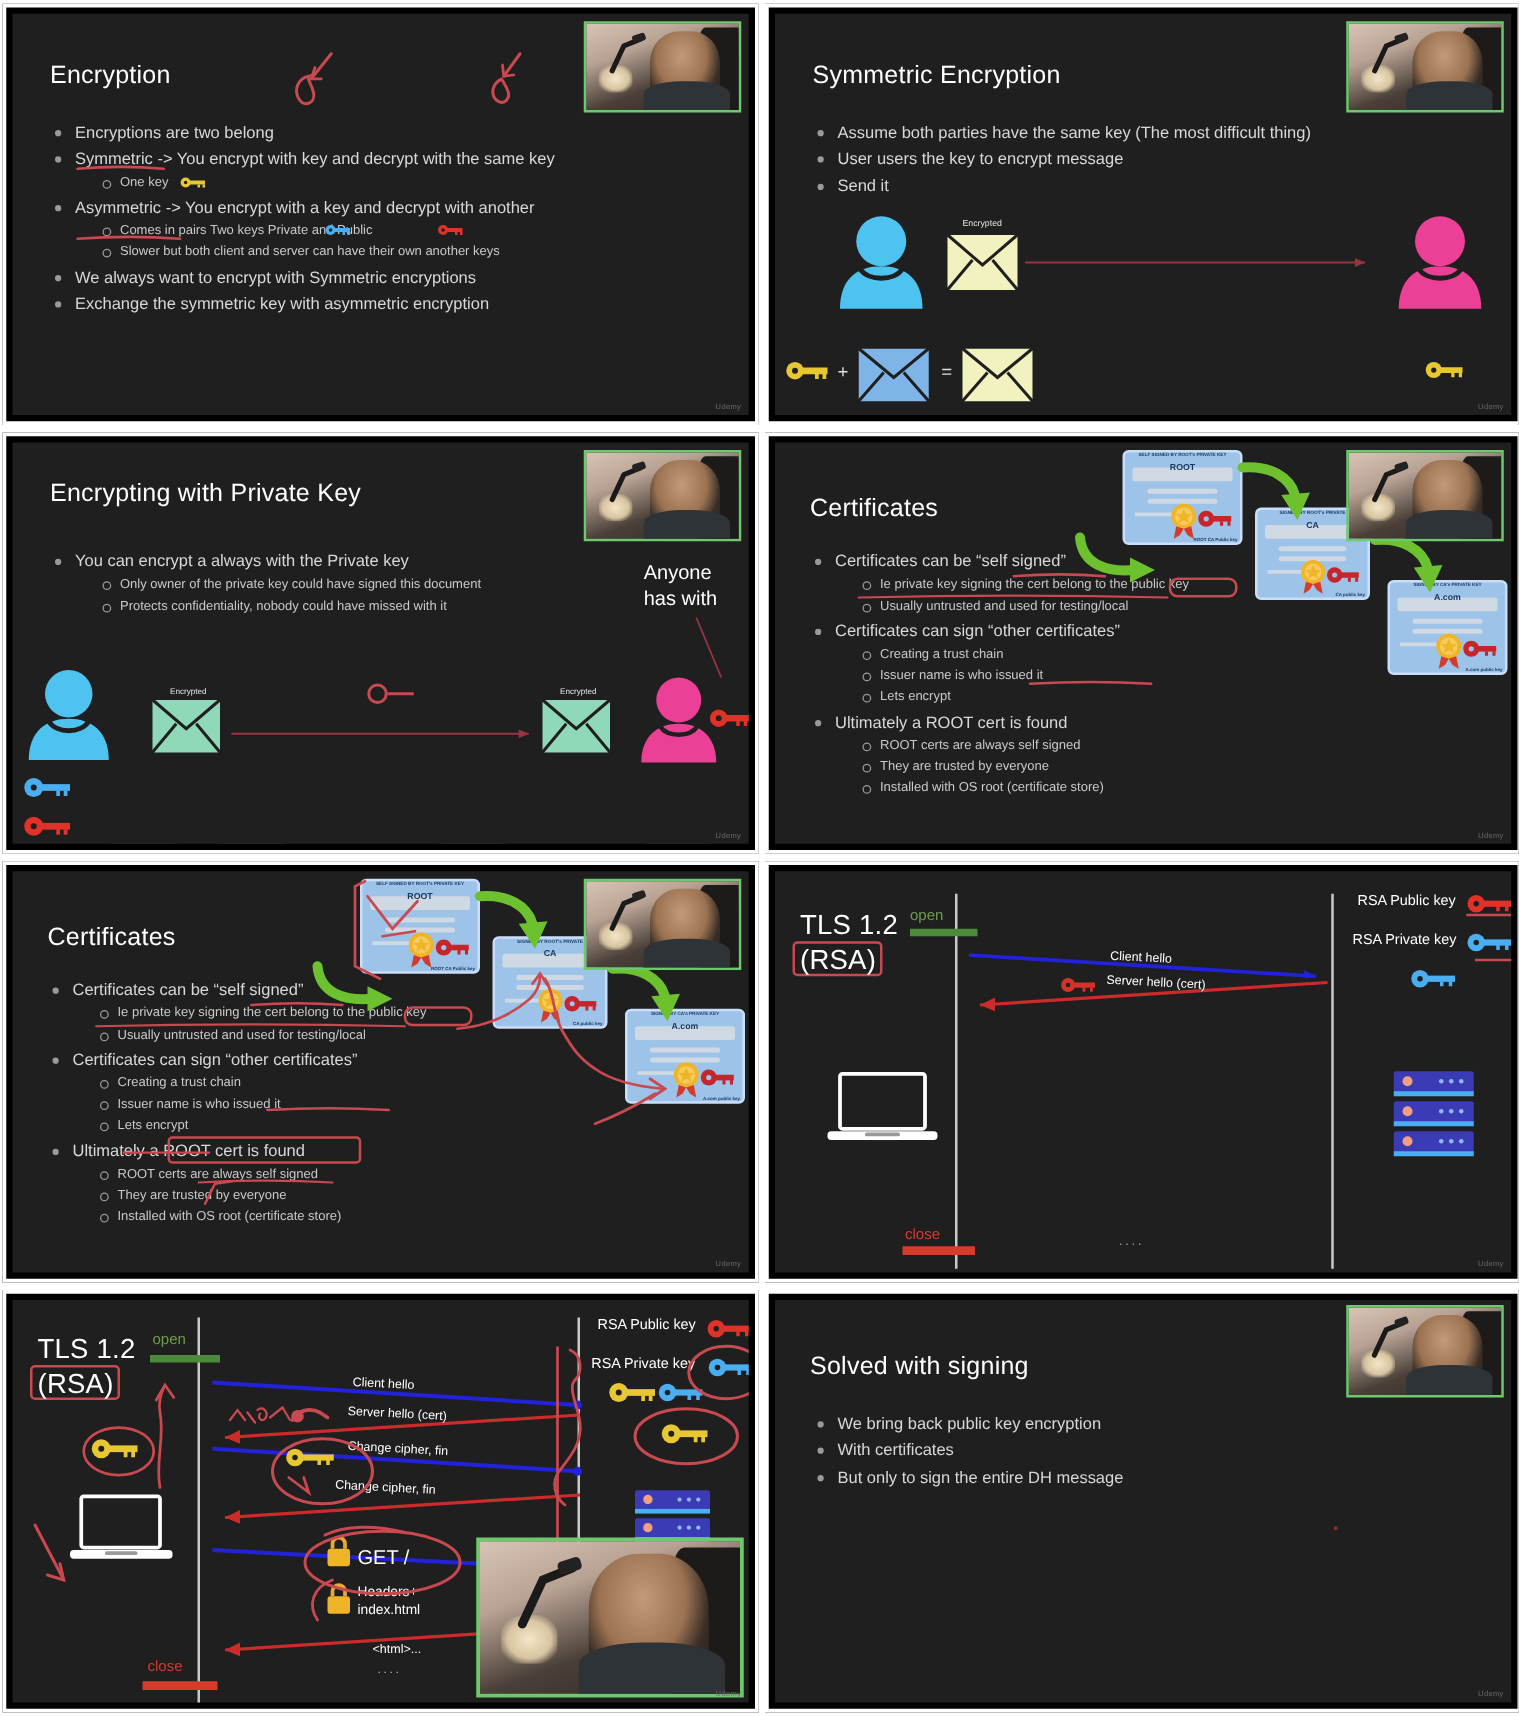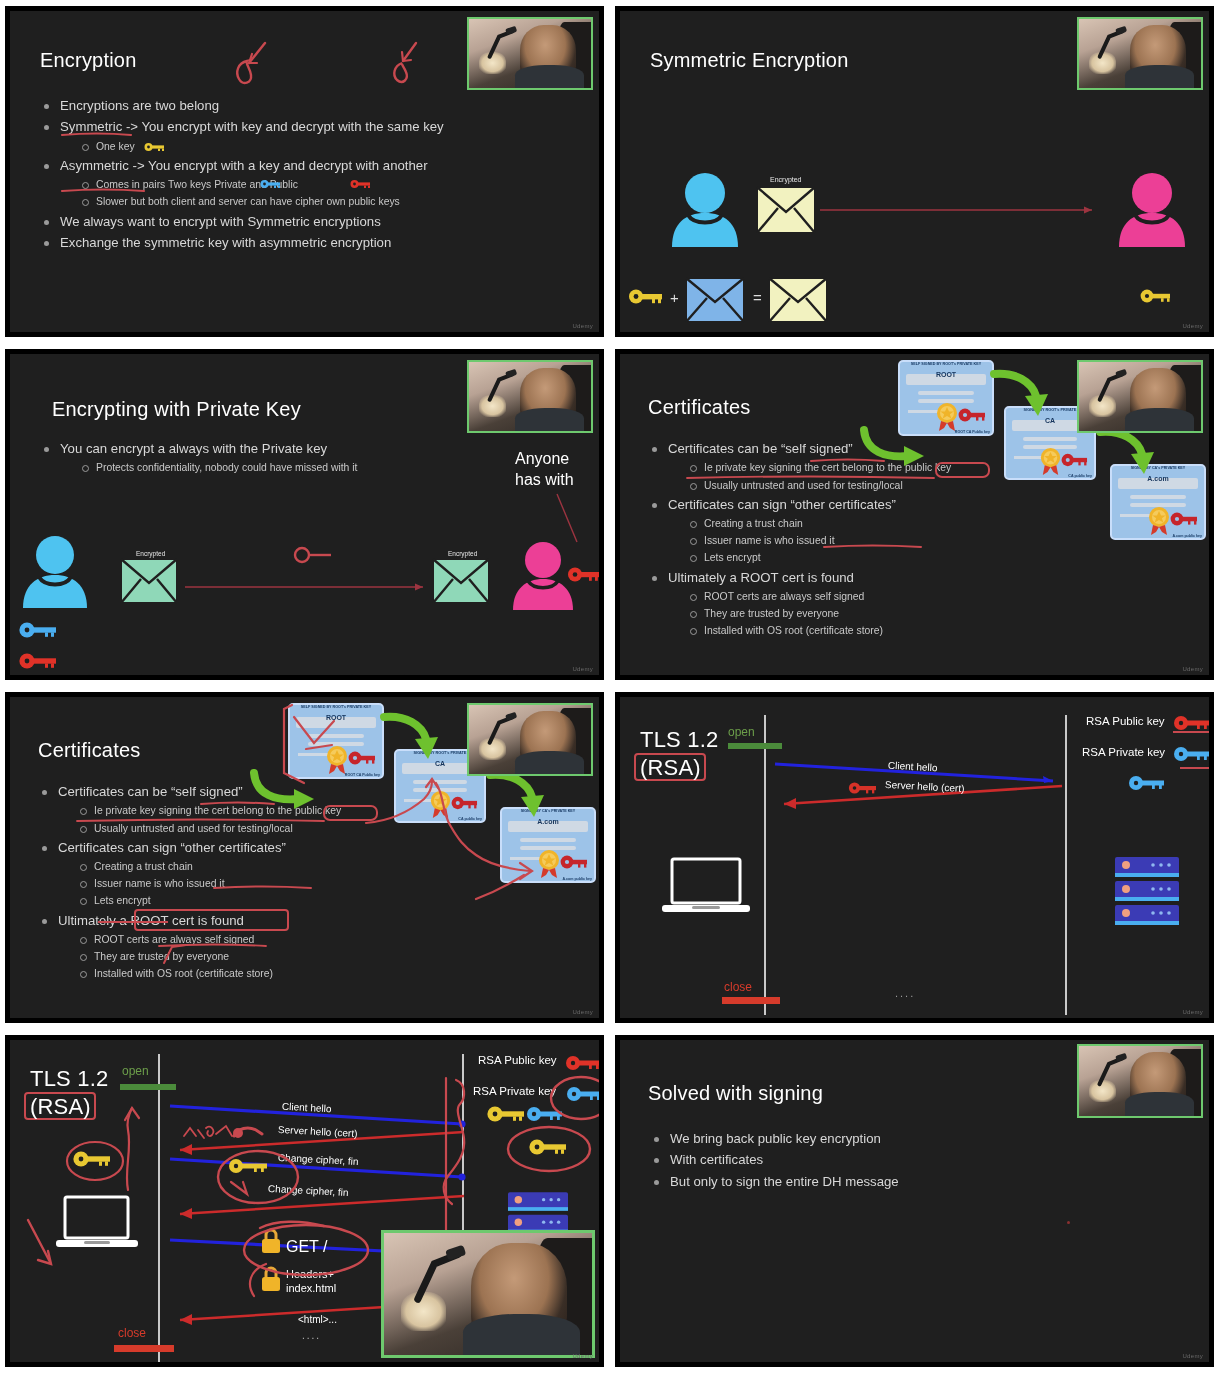--- a/index.html
+++ b/index.html
@@ -163,21 +163,21 @@
               <span class="glyph" style="position:absolute; left:272px; top:3px;">
                 <svg width="22" height="10" viewBox="0 0 22 10">
                     <circle cx="4.5" cy="5" r="4" fill="#e03228"></circle>
                     <circle cx="4.5" cy="5" r="1.4" fill="#1f1f1f"></circle>
                     <rect x="7" y="3.4" width="13" height="3.2" fill="#e03228"></rect>
                     <rect x="14" y="6.6" width="2" height="2.4" fill="#e03228"></rect>
                     <rect x="18" y="6.6" width="2" height="2.4" fill="#e03228"></rect>
                   </svg>
               </span>
             </li>
-            <li><span>Slower but both client and server can have cipher own public keys</span></li>
+            <li><span>Slower but both client and server can have their own another keys</span></li>
           </ul>
         </li>
         <li><span>We always want to encrypt with Symmetric encryptions</span></li>
         <li><span>Exchange the symmetric key with asymmetric encryption</span></li>
       </ul>
 
       <div class="annot" style="left:51px; top:121px;">
         <svg width="72" height="5">
             <path d="M1,3 Q36,0 70,3" stroke="#c8494f" stroke-width="2.2" fill="none" stroke-linecap="round"></path>
           </svg>
@@ -213,20 +213,25 @@
         <div class="head"></div>
           <div class="torso"></div>
       </div>
       <div class="wm">Udemy</div>
     </div>
   </div>
 
   <div class="slide">
     <div class="inner">
       <div class="title" style="left:30px; top:38px;">Symmetric Encryption</div>
+      <ul class="bullets" style="left:30px; top:84px; width:520px;">
+        <li><span>Assume both parties have the same key (The most difficult thing)</span></li>
+        <li><span>User users the key to encrypt message</span></li>
+        <li><span>Send it</span></li>
+      </ul>
 
       <div class="glyph" style="left:48px; top:160px;">
         <svg width="75" height="76" viewBox="0 0 75 76">
           <circle cx="37" cy="22" r="20" fill="#4ec3f0"></circle>
           <path d="M4,76 C4,52 18,42 37,42 C56,42 70,52 70,76 Z" fill="#4ec3f0"></path>
           <path d="M20,44 C26,54 48,54 54,44" stroke="#1f1f1f" stroke-width="4" fill="none"></path>
         </svg>
       </div>
       <div class="label" style="left:150px; top:165px; font-size:7px; color:#e6e6e6;">Encrypted</div>
       <div class="glyph" style="left:136px; top:175px;">
@@ -291,25 +296,26 @@
         </svg>
         <div class="head"></div>
           <div class="torso"></div>
       </div>
       <div class="wm">Udemy</div>
     </div>
   </div>
 
   <div class="slide">
     <div class="inner">
-      <div class="title" style="left:30px; top:44px;margin-left:12px;">Encrypting with Private Key</div>
+      <div class="title" style="left:30px; top:30px;">Encrypting with Private Key</div>
       <ul class="bullets" style="left:30px; top:84px; width:440px;">
         <li>
           <span>You can encrypt a always with the Private key</span>
           <ul class="sub">
+            <li><span>Only owner of the private key could have signed this document</span></li>
             <li><span>Protects confidentiality, nobody could have missed with it</span></li>
           </ul>
         </li>
       </ul>
 
       <div class="label" style="left:505px; top:96px; font-size:16px;">Anyone</div>
       <div class="label" style="left:505px; top:117px; font-size:16px;">has with</div>
       <div class="annot" style="left:545px; top:140px;">
         <svg width="30" height="50">
             <line x1="2" y1="0" x2="22" y2="48" stroke="#9c3440" stroke-width="1.4"></line>

